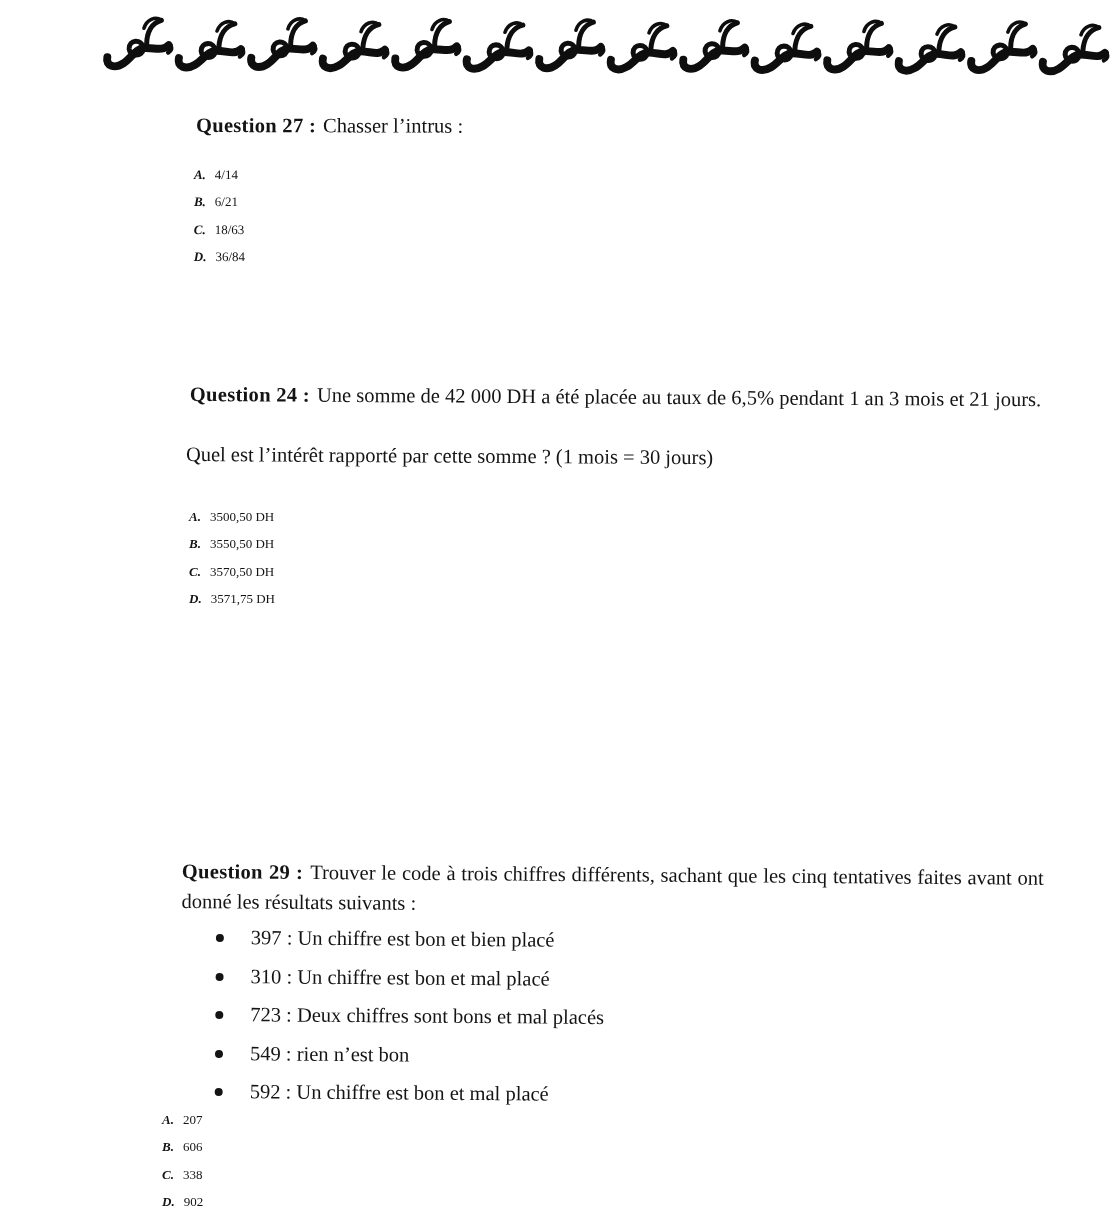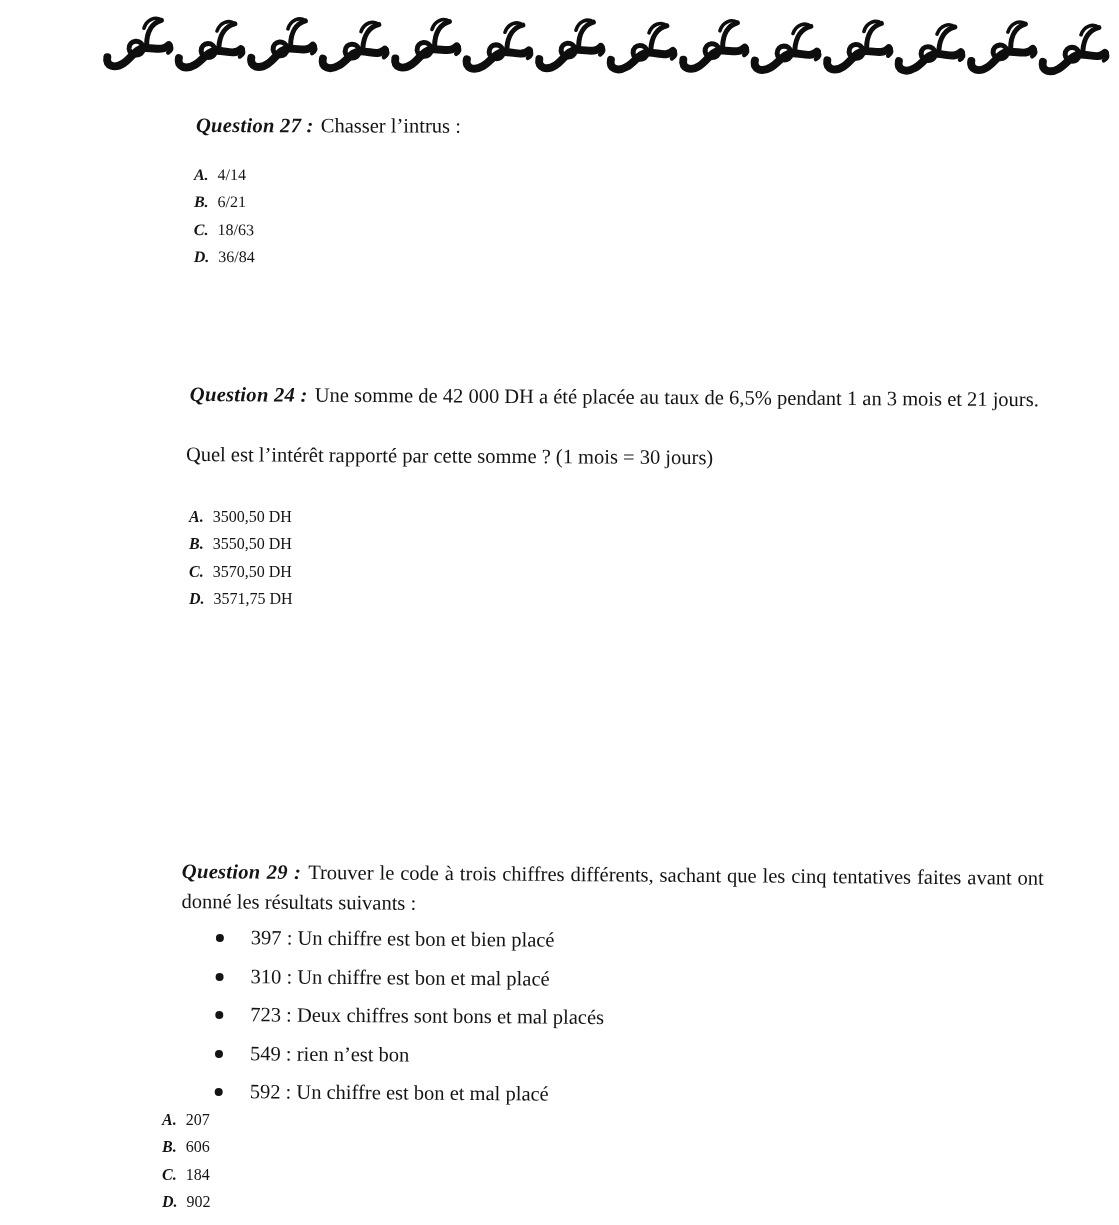--- a/index.html
+++ b/index.html
@@ -37,28 +37,27 @@
   .ornament-row svg:nth-child(even) { transform: rotate(-9deg) translateY(2px); }
   .ornament-row svg:nth-child(odd)  { transform: rotate(-12deg); }
 
   
   .qhead {
     font-size: 20.5px;
     line-height: 30px;
   }
   .qlabel {
     font-weight: bold;
-    font-style: italic;
     letter-spacing: 0.3px;
     margin-right: 7px;
   }
   .justified { text-align: justify; }
 
   .options .opt {
-    font-size: 16px;
+    font-size: 13px;
     line-height: 27.4px;
     white-space: nowrap;
   }
   .options .letter {
     font-weight: bold;
     font-style: italic;
     margin-right: 9px;
   }
 
   .bullets .item {
@@ -207,15 +206,15 @@
     </div>
   <div class="item">
       <span class="dot"></span>
       <span class="btext">592 : Un chiffre est bon et mal placé</span>
     </div>
 </div>
 
 <div class="abs options q29-opts">
   <div class="opt"><span class="letter">A.</span><span>207</span></div>
   <div class="opt"><span class="letter">B.</span><span>606</span></div>
-  <div class="opt"><span class="letter">C.</span><span>184</span></div>
+  <div class="opt"><span class="letter">C.</span><span>338</span></div>
   <div class="opt"><span class="letter">D.</span><span>902</span></div>
 </div>
 
 </body></html>

